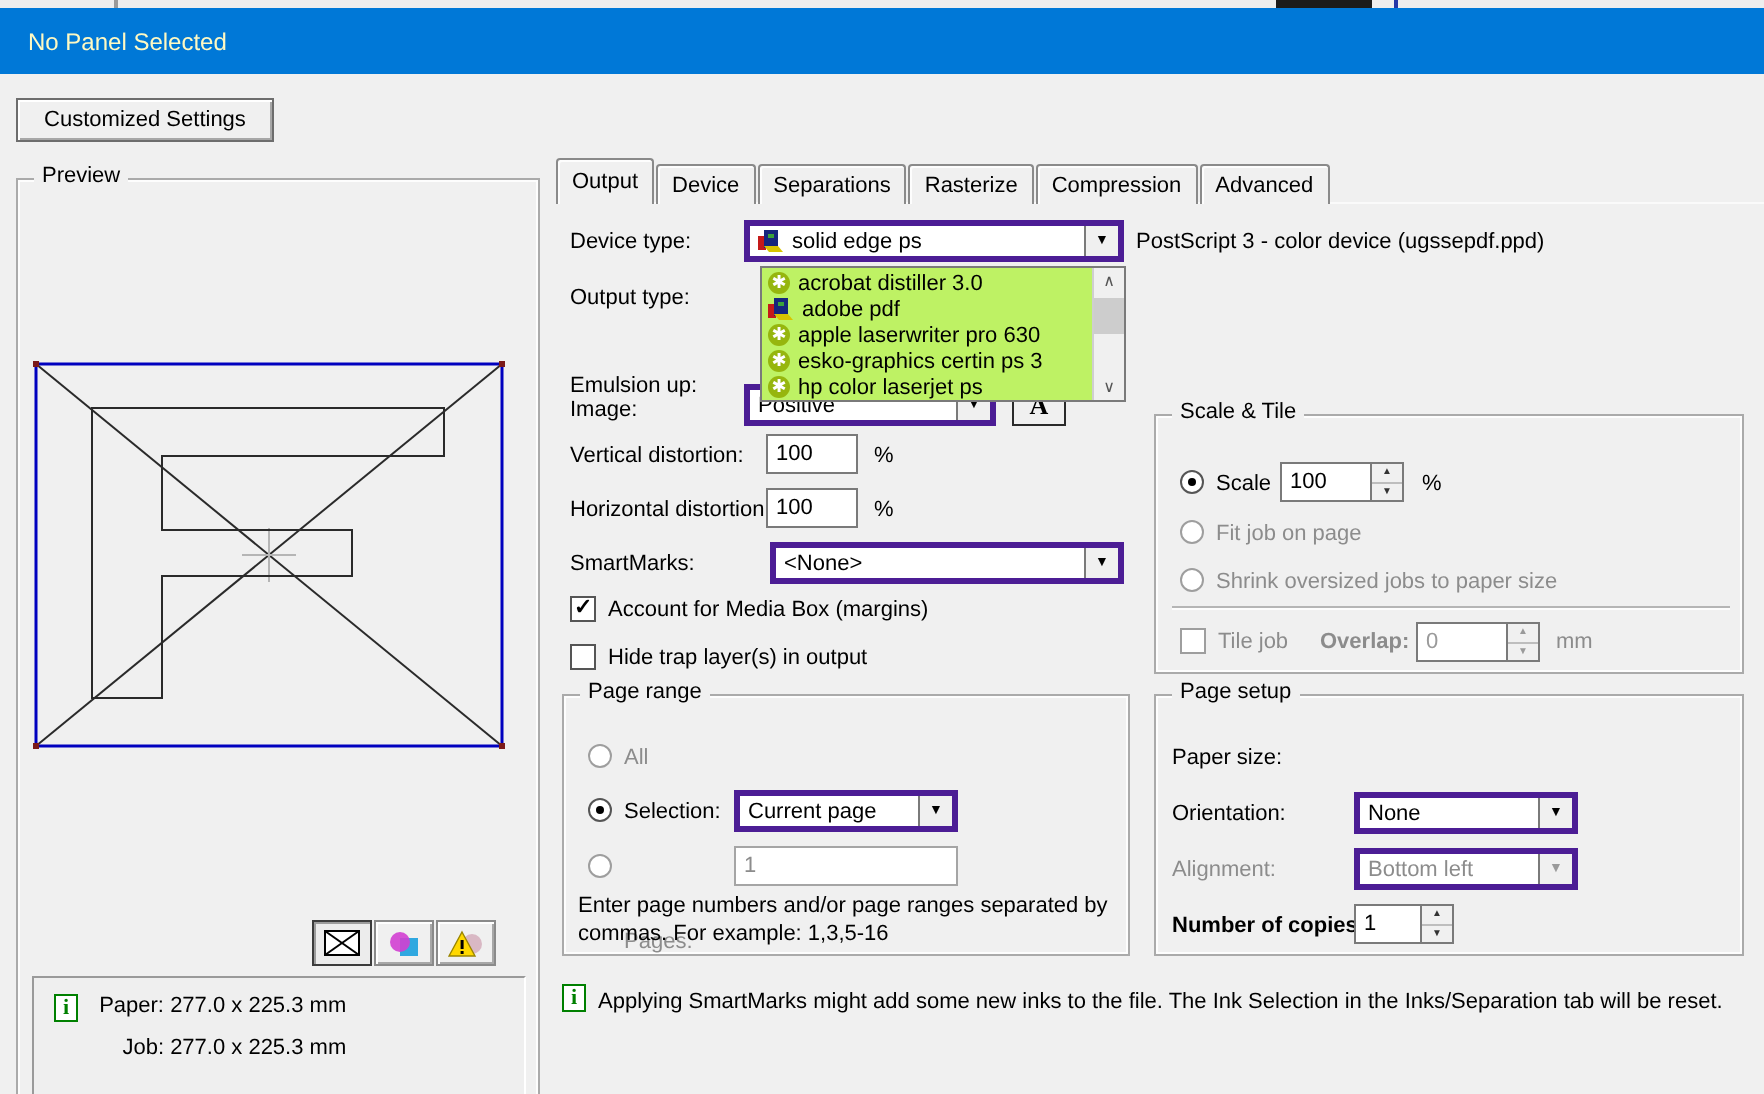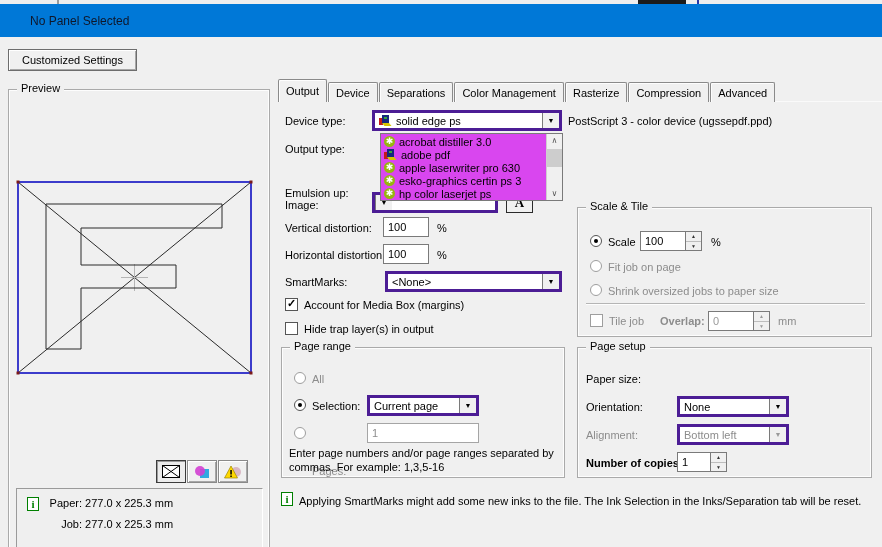--- a/index.html
+++ b/index.html
@@ -7,21 +7,21 @@
   #screen { position:relative; width:882px; height:547px; background:#f0f0f0; overflow:hidden; font-size:11px; color:#000; }
 
   
   .top-strip { position:absolute; left:0; top:0; width:882px; height:4px; background:#eeeeee; }
   .strip-line-gray { position:absolute; left:57px; top:0; width:2px; height:4px; background:#9a9a9a; }
   .strip-black { position:absolute; left:638px; top:0; width:48px; height:4px; background:#1b1b1b; }
   .strip-blue { position:absolute; left:697px; top:0; width:2px; height:4px; background:#2637a8; }
 
   
   .titlebar { position:absolute; left:0; top:4px; width:882px; height:33px; display:flex; align-items:center; }
-  .titlebar .title { color:#0f172a; font-size:12px; margin-left:30px; }
+  .titlebar .title { color:#fef9c3; font-size:12px; margin-left:14px; }
 
   
   .btn3d { position:absolute; background:#f0f0f0; border:1px solid #6d6d6d; box-shadow:inset 1px 1px 0 #ffffff, inset -1px -1px 0 #a7a7a7; display:flex; align-items:center; justify-content:center; font-size:11px; }
 
   
   .groupbox { position:absolute; border:1px solid #aaaaaa; box-shadow:inset 0 0 0 1px #fdfdfd; }
   .legend { position:absolute; top:-8px; left:8px; background:#f0f0f0; padding:0 4px; font-size:11px; white-space:nowrap; }
 
   .lbl { position:absolute; white-space:nowrap; font-size:11px; }
   .gray { color:#8c8c8c; }
@@ -58,21 +58,21 @@
   .checkbox.checked::after { content:"✓"; position:absolute; left:1px; top:-2px; font-size:11px; font-weight:bold; color:#000; }
   .checkbox.dis { border-color:#9e9e9e; }
 
   
   .tabs { position:absolute; left:278px; top:80px; display:flex; align-items:flex-end; height:22px; }
   .tab { height:20px; padding:0 7px; display:flex; align-items:center; background:#f0f0f0; border:1px solid #8a8a8a; border-bottom:none; border-radius:2px 2px 0 0; margin-right:1px; box-shadow:inset 1px 1px 0 #fdfdfd; font-size:11px; }
   .tab.active { height:23px; position:relative; z-index:2; }
   .tab-baseline { position:absolute; left:278px; top:101px; width:604px; height:1px; background:#fafafa; }
 
   
-  .device-list { position:absolute; left:380px; top:133px; width:183px; height:68px; background:#d946ef; border:1px solid #7a7a7a; display:flex; z-index:6; }
+  .device-list { position:absolute; left:380px; top:133px; width:183px; height:68px; background:#bef264; border:1px solid #7a7a7a; display:flex; z-index:6; }
   .list-items { flex:1; padding-top:1px; }
   .list-item { height:13px; display:flex; align-items:center; gap:4px; padding-left:3px; white-space:nowrap; font-size:11px; }
   .gicon { width:11px; height:11px; min-width:11px; border-radius:50%; background:#96b60e; color:#fff; display:flex; align-items:center; justify-content:center; font-size:9px; line-height:11px; }
   .gicon::after { content:"✱"; margin-top:-1px; }
   .list-scroll { width:16px; background:#f0f0f0; border-left:1px solid #cfcfcf; display:flex; flex-direction:column; }
   .scroll-btn { height:13px; display:flex; align-items:center; justify-content:center; color:#555; font-size:8px; }
   .scroll-track { flex:1; position:relative; }
   .scroll-thumb { position:absolute; left:0; top:2px; width:100%; height:18px; background:#cdcdcd; }
 
   
@@ -164,23 +164,20 @@
   <div class="tab-baseline"></div>
   <div class="tabs">
     <div class="tab active">
         <span>Output</span>
       </div>
     <div class="tab">
         <span>Device</span>
       </div>
     <div class="tab">
         <span>Separations</span>
-      </div>
-    <div class="tab">
-        <span>Color Management</span>
       </div>
     <div class="tab">
         <span>Rasterize</span>
       </div>
     <div class="tab">
         <span>Compression</span>
       </div>
     <div class="tab">
         <span>Advanced</span>
       </div>
@@ -199,20 +196,23 @@
     </span>
     <span class="drop"></span>
   </div>
   <span class="lbl" style="left:568px; top:115px;">PostScript 3 - color device (ugssepdf.ppd)</span>
 
   <span class="lbl" style="left:285px; top:143px;">Output type:</span>
   <span class="lbl" style="left:285px; top:171px;margin-top:16px;">Emulsion up:</span>
   <span class="lbl" style="left:285px; top:199px;">Image:</span>
 
   <div class="combo" style="left:372px; top:192px; width:126px;">
+    <span class="val">
+        <span>Positive</span>
+      </span>
     <span class="drop"></span>
   </div>
   <div class="font-btn" style="left:506px; top:192px;">
     <span>A</span>
   </div>
 
   <div class="device-list">
     <div class="list-items">
       <div class="list-item">
         <span class="gicon"></span>

